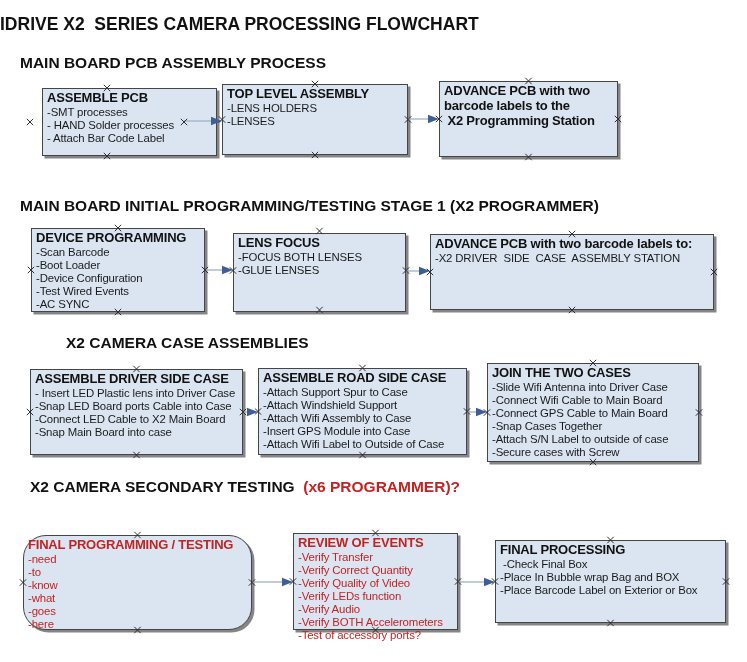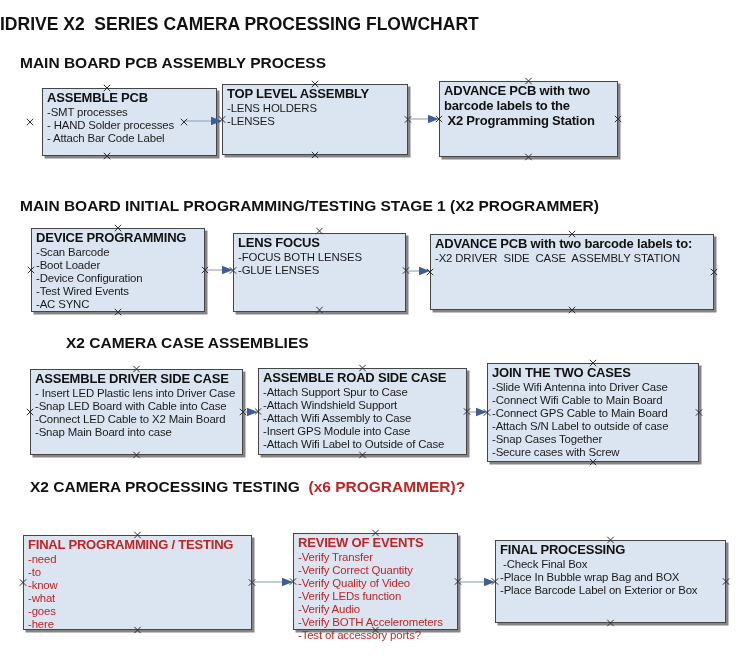--- a/index.html
+++ b/index.html
@@ -73,43 +73,43 @@
       <div class="box-item">-GLUE LENSES</div>
     </div>
     <div class="box" style="left: 430px; top: 234px; width: 284px; height: 76px;">
       <div class="box-title">ADVANCE PCB with two barcode labels to:</div>
       <div class="box-item">-X2 DRIVER  SIDE  CASE  ASSEMBLY STATION</div>
     </div>
     <div class="section-heading" style="left: 30px; top: 334px; margin-left: 36px;"><span>X2 CAMERA CASE ASSEMBLIES</span></div>
     <div class="box" style="left: 30px; top: 369px; width: 213px; height: 86px;">
       <div class="box-title">ASSEMBLE DRIVER SIDE CASE</div>
       <div class="box-item">- Insert LED Plastic lens into Driver Case</div>
-      <div class="box-item">-Snap LED Board with Cable into Case</div>
+      <div class="box-item">-Snap LED Board ports Cable into Case</div>
       <div class="box-item">-Connect LED Cable to X2 Main Board</div>
       <div class="box-item">-Snap Main Board into case</div>
     </div>
     <div class="box" style="left: 258px; top: 368px; width: 209px; height: 87px;">
       <div class="box-title">ASSEMBLE ROAD SIDE CASE</div>
       <div class="box-item">-Attach Support Spur to Case</div>
       <div class="box-item">-Attach Windshield Support</div>
       <div class="box-item">-Attach Wifi Assembly to Case</div>
       <div class="box-item">-Insert GPS Module into Case</div>
       <div class="box-item">-Attach Wifi Label to Outside of Case</div>
     </div>
     <div class="box" style="left: 487px; top: 363px; width: 212px; height: 99px;">
       <div class="box-title">JOIN THE TWO CASES</div>
       <div class="box-item">-Slide Wifi Antenna into Driver Case</div>
       <div class="box-item">-Connect Wifi Cable to Main Board</div>
       <div class="box-item">-Connect GPS Cable to Main Board</div>
+      <div class="box-item">-Snap Cases Together</div>
       <div class="box-item">-Attach S/N Label to outside of case</div>
-      <div class="box-item">-Snap Cases Together</div>
       <div class="box-item">-Secure cases with Screw</div>
     </div>
-    <div class="section-heading" style="left: 30px; top: 478px;"><span>X2 CAMERA PROCESSING TESTING  </span><span class="red-part">(x6 PROGRAMMER)?</span></div>
-    <div class="box red-text" style="left: 23px; top: 535px; width: 229px; height: 95px;">
+    <div class="section-heading" style="left: 30px; top: 478px;"><span>X2 CAMERA SECONDARY TESTING  </span><span class="red-part">(x6 PROGRAMMER)?</span></div>
+    <div class="box red-text" style="left: 23px; top: 535px; width: 229px; height: 95px; border-radius: 23px;">
       <div class="box-title">FINAL PROGRAMMING / TESTING</div>
       <div class="box-item">-need</div>
       <div class="box-item">-to</div>
       <div class="box-item">-know</div>
       <div class="box-item">-what</div>
       <div class="box-item">-goes</div>
       <div class="box-item">-here</div>
     </div>
     <div class="box red-text" style="left: 293px; top: 533px; width: 165px; height: 97px;">
       <div class="box-title">REVIEW OF EVENTS</div>

